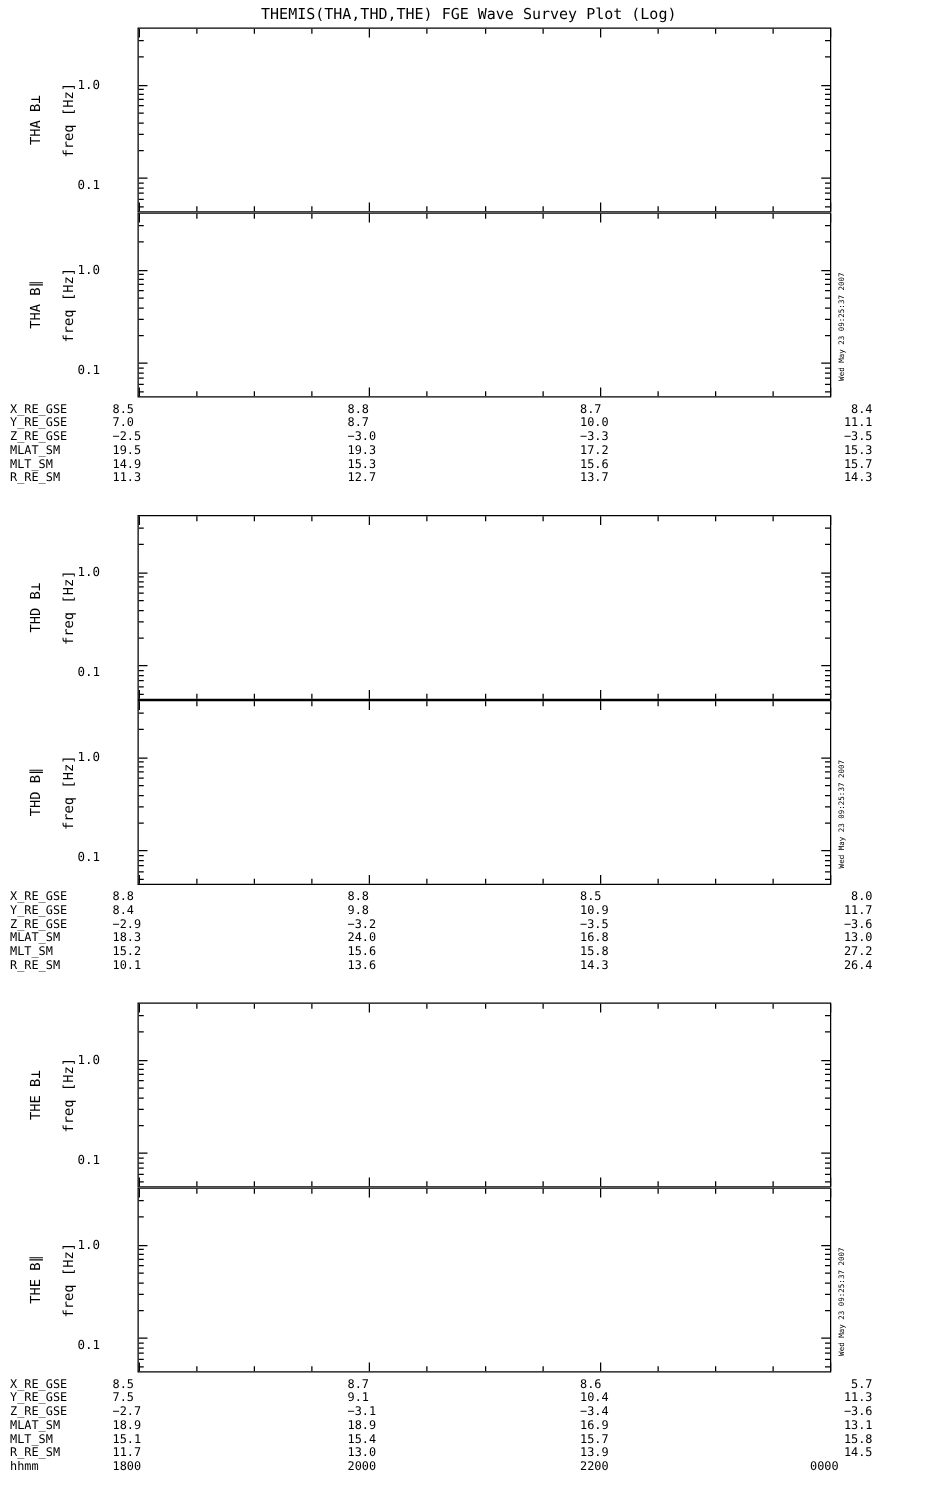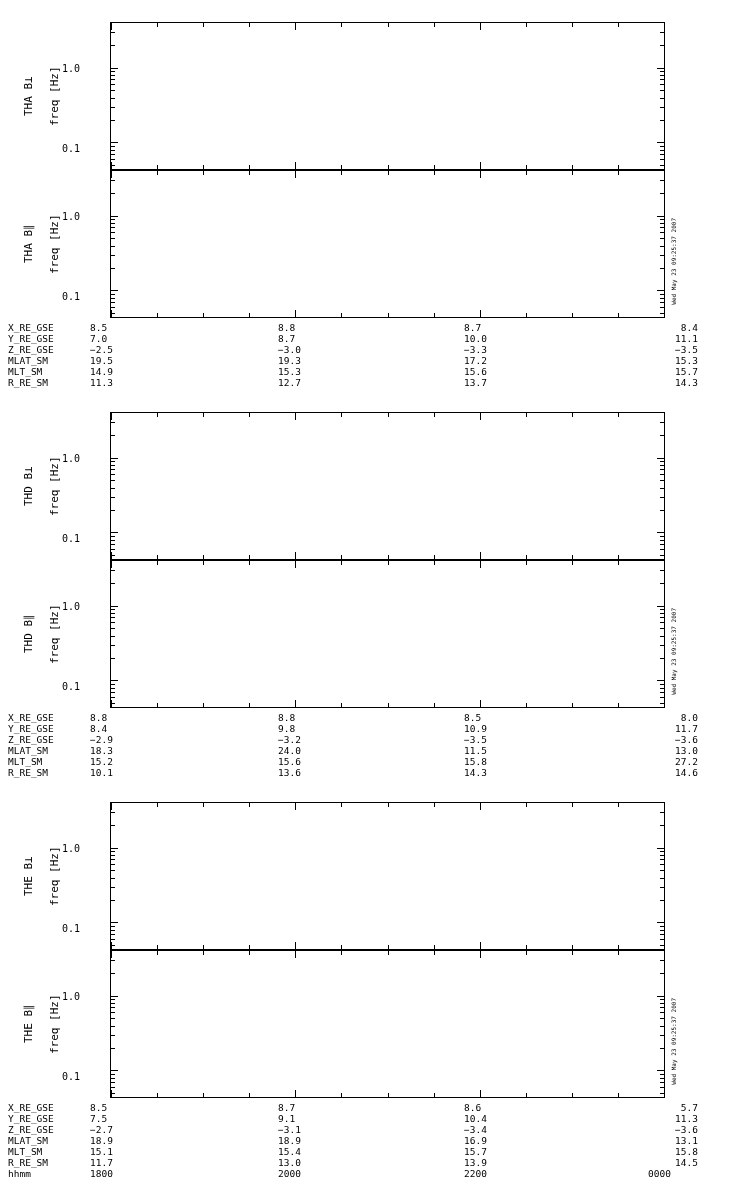--- a/index.html
+++ b/index.html
@@ -118,20 +118,21 @@
   .timeaxis .t2 { position: absolute; left: 456px; }
   .timeaxis .t3 { position: absolute; left: 640px; }
   .timeaxis .d0 { position: absolute; left: 60px; }
   .timeaxis .d3 { position: absolute; left: 630px; }
 </style>
 </head>
 <body>
 
 <div id="root">
 
+  <div class="title">THEMIS(THA,THD,THE) FGE Wave Survey Plot (Log)</div>
 
   <div class="panel" id="p0" style="top:22px;height:148px;">
       <div class="tick ytick-l" style="top: 45px;"></div>
       <div class="tick ytick-r" style="top: 45px;"></div>
       <div class="tick ytick-l" style="top: 119px;"></div>
       <div class="tick ytick-r" style="top: 119px;"></div>
       <div class="tick ytick-l minor" style="top: 9px;"></div>
       <div class="tick ytick-r minor" style="top: 9px;"></div>
       <div class="tick ytick-l minor" style="top: 22px;"></div>
       <div class="tick ytick-r minor" style="top: 22px;"></div>
@@ -460,36 +461,36 @@
         <span class="lbl">Z_RE_GSE</span>
         <span class="v0">−2.9</span>
         <span class="v1">−3.2</span>
         <span class="v2">−3.5</span>
         <span class="v3 wide">−3.6</span>
       </div>
     <div class="row">
         <span class="lbl">MLAT_SM</span>
         <span class="v0">18.3</span>
         <span class="v1">24.0</span>
-        <span class="v2">11.5</span>
+        <span class="v2">16.8</span>
         <span class="v3">13.0</span>
       </div>
     <div class="row">
         <span class="lbl">MLT_SM</span>
         <span class="v0">15.2</span>
         <span class="v1">15.6</span>
         <span class="v2">15.8</span>
         <span class="v3">27.2</span>
       </div>
     <div class="row">
         <span class="lbl">R_RE_SM</span>
         <span class="v0">10.1</span>
         <span class="v1">13.6</span>
         <span class="v2">14.3</span>
-        <span class="v3">14.6</span>
+        <span class="v3">26.4</span>
       </div>
   </div>
 
   <div class="panel" id="p4" style="top:802px;height:148px;">
       <div class="tick ytick-l" style="top: 45px;"></div>
       <div class="tick ytick-r" style="top: 45px;"></div>
       <div class="tick ytick-l" style="top: 119px;"></div>
       <div class="tick ytick-r" style="top: 119px;"></div>
       <div class="tick ytick-l minor" style="top: 9px;"></div>
       <div class="tick ytick-r minor" style="top: 9px;"></div>

